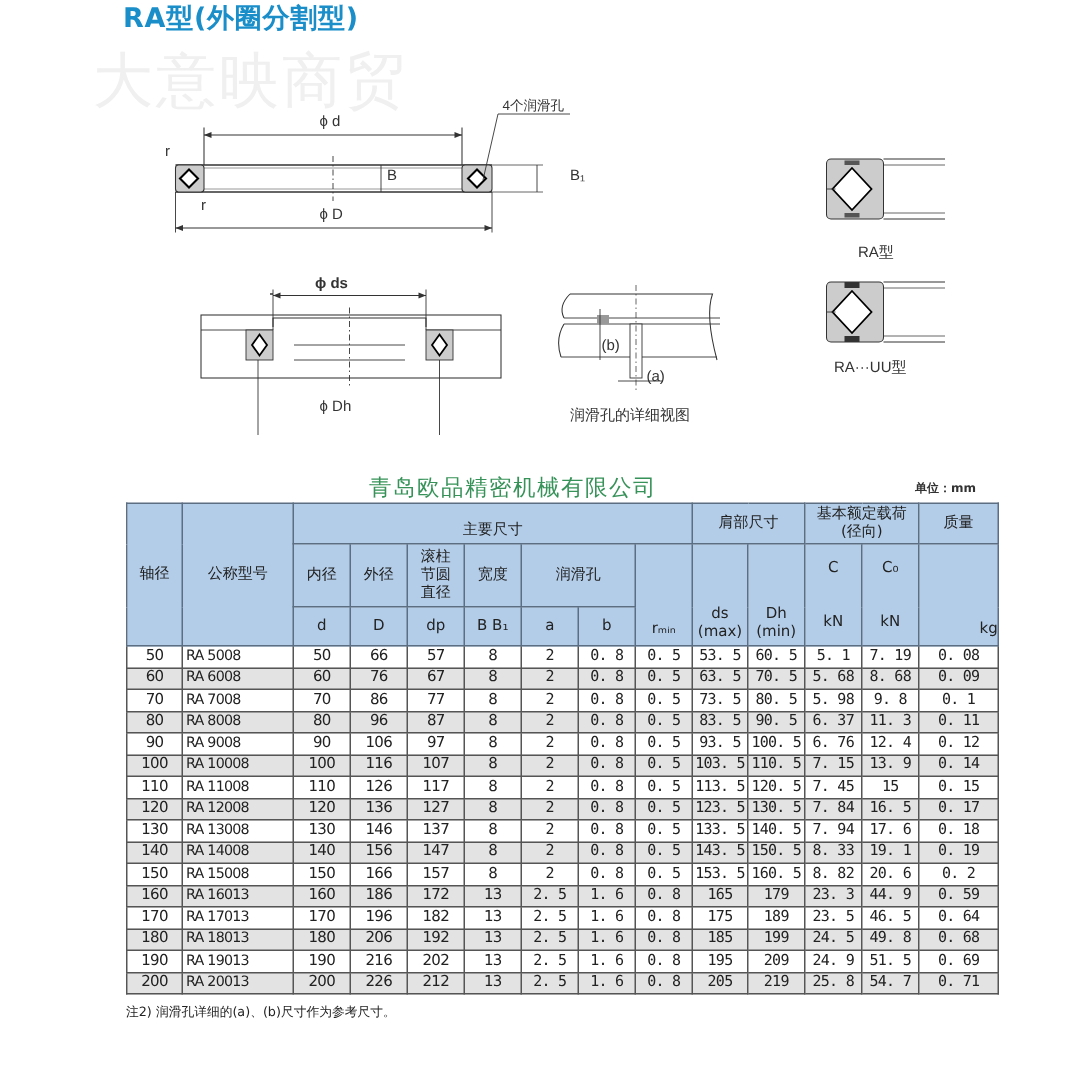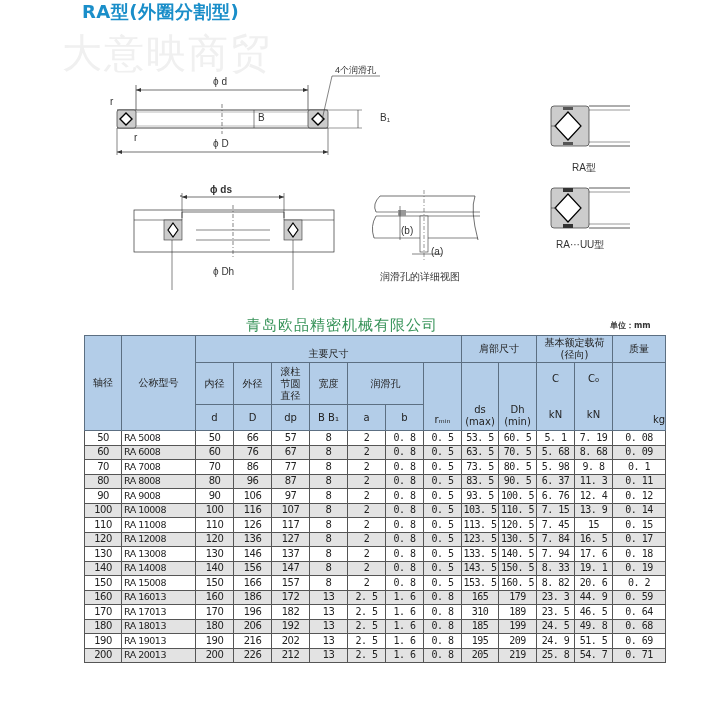--- a/index.html
+++ b/index.html
@@ -390,21 +390,21 @@
       <tr>
         <td class="num">170</td>
         <td class="model">RA  17013</td>
         <td class="num">170</td>
         <td class="num">196</td>
         <td class="num">182</td>
         <td class="num">13</td>
         <td>2. 5</td>
         <td>1. 6</td>
         <td>0. 8</td>
-        <td>310</td>
+        <td>175</td>
         <td>189</td>
         <td>23. 5</td>
         <td>46. 5</td>
         <td>0. 64</td>
       </tr>
       <tr class="alt">
         <td class="num">180</td>
         <td class="model">RA  18013</td>
         <td class="num">180</td>
         <td class="num">206</td>
@@ -450,13 +450,14 @@
         <td>25. 8</td>
         <td>54. 7</td>
         <td>0. 71</td>
       </tr>
     </tbody>
 </table>
 
 <div class="abs company">青岛欧品精密机械有限公司</div>
 
 <div class="abs notes">
+  <div>注2) 润滑孔详细的(a)、(b)尺寸作为参考尺寸。</div>
 </div>
 
 </body></html>

